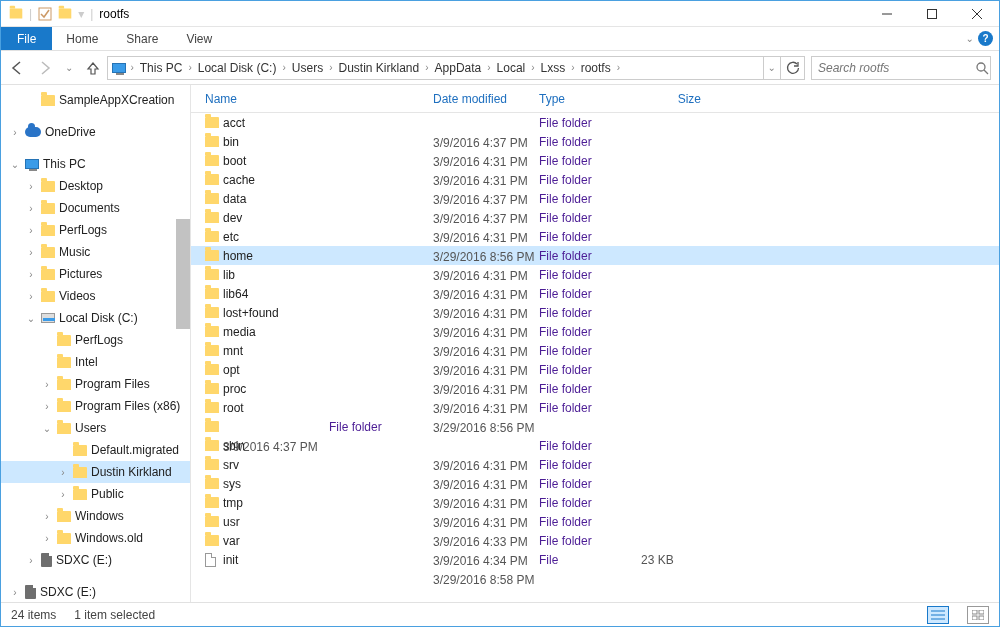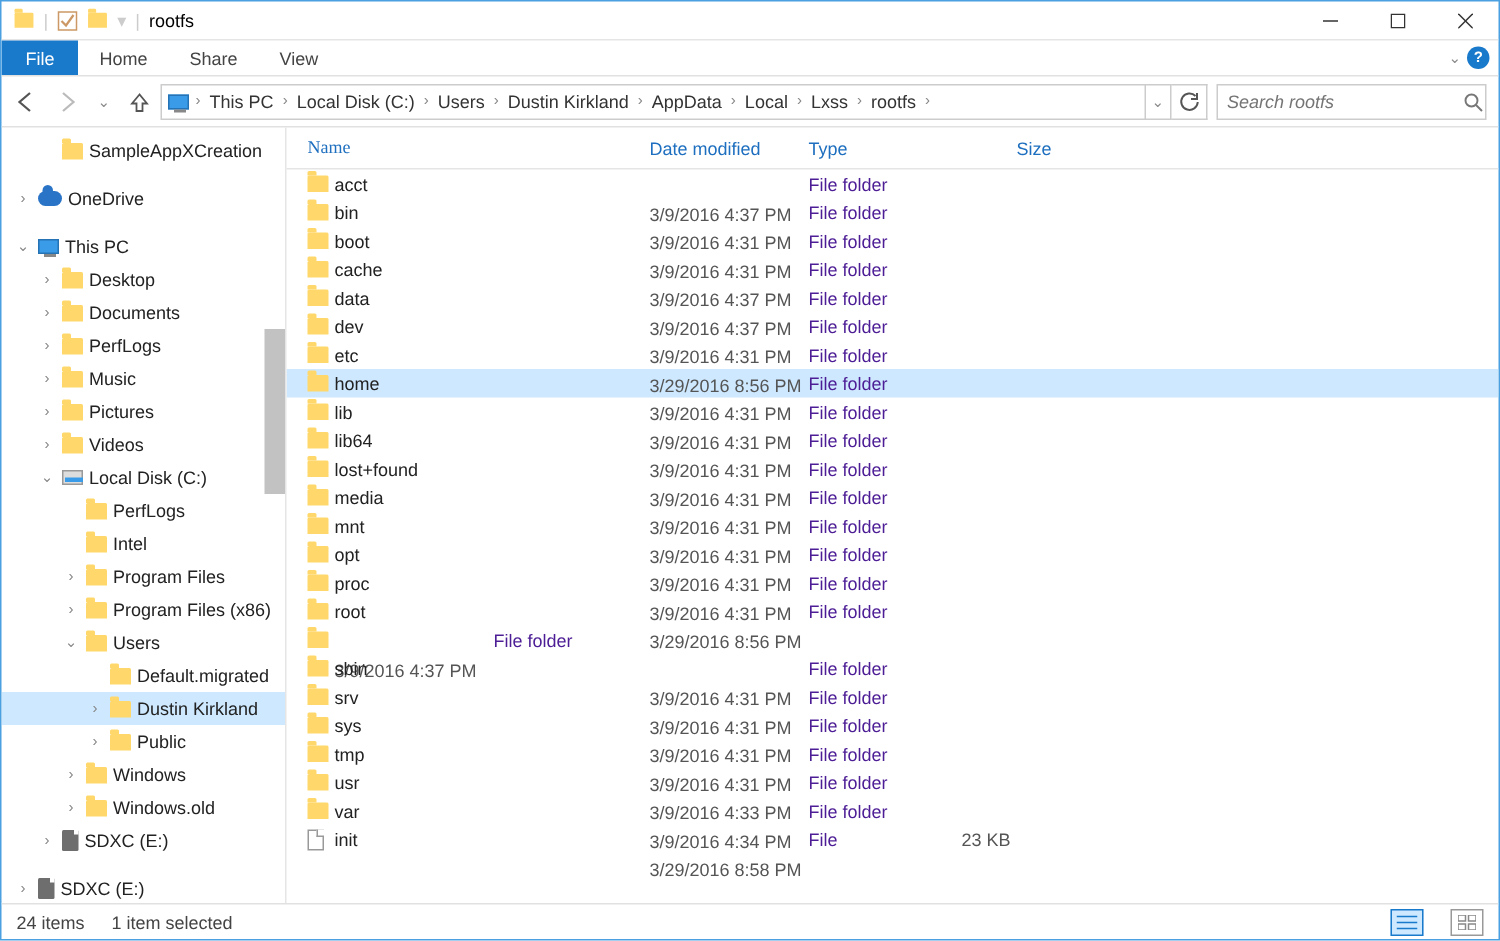--- a/index.html
+++ b/index.html
@@ -41,21 +41,21 @@
   .indent-1 { padding-left: 24px; }
   .indent-2 { padding-left: 40px; }
   .indent-3 { padding-left: 56px; }
   .gap { height: 10px; }
   .side-scroll-thumb { position: absolute; right: 0; top: 134px; width: 14px; height: 110px; background: #c2c2c2; }
 
   
   .content { flex: 1; display: flex; flex-direction: column; min-height: 0; }
   .cols { height: 28px; display: flex; align-items: center; border-bottom: 1px solid #e5e5e5; color: #1e6fbf; padding-left: 14px; }
   .cols .col { padding-right: 10px; }
-  .col-name { width: 228px; font-family: Liberation Serif, serif; }
+  .col-name { width: 228px; }
   .col-date { width: 106px; }
   .col-type { width: 102px; }
   .col-size { width: 70px; text-align: right; }
 
   .files { flex: 1; overflow: auto; }
   .row { height: 19px; display: flex; align-items: center; padding-left: 14px; }
   .row.selected { background: #cde8ff; }
   .row .icon { width: 18px; display: flex; align-items: center; }
   .row .name { width: 210px; color: #222; }
   .row .date { width: 106px; color: #555; margin-top: 40px; }

